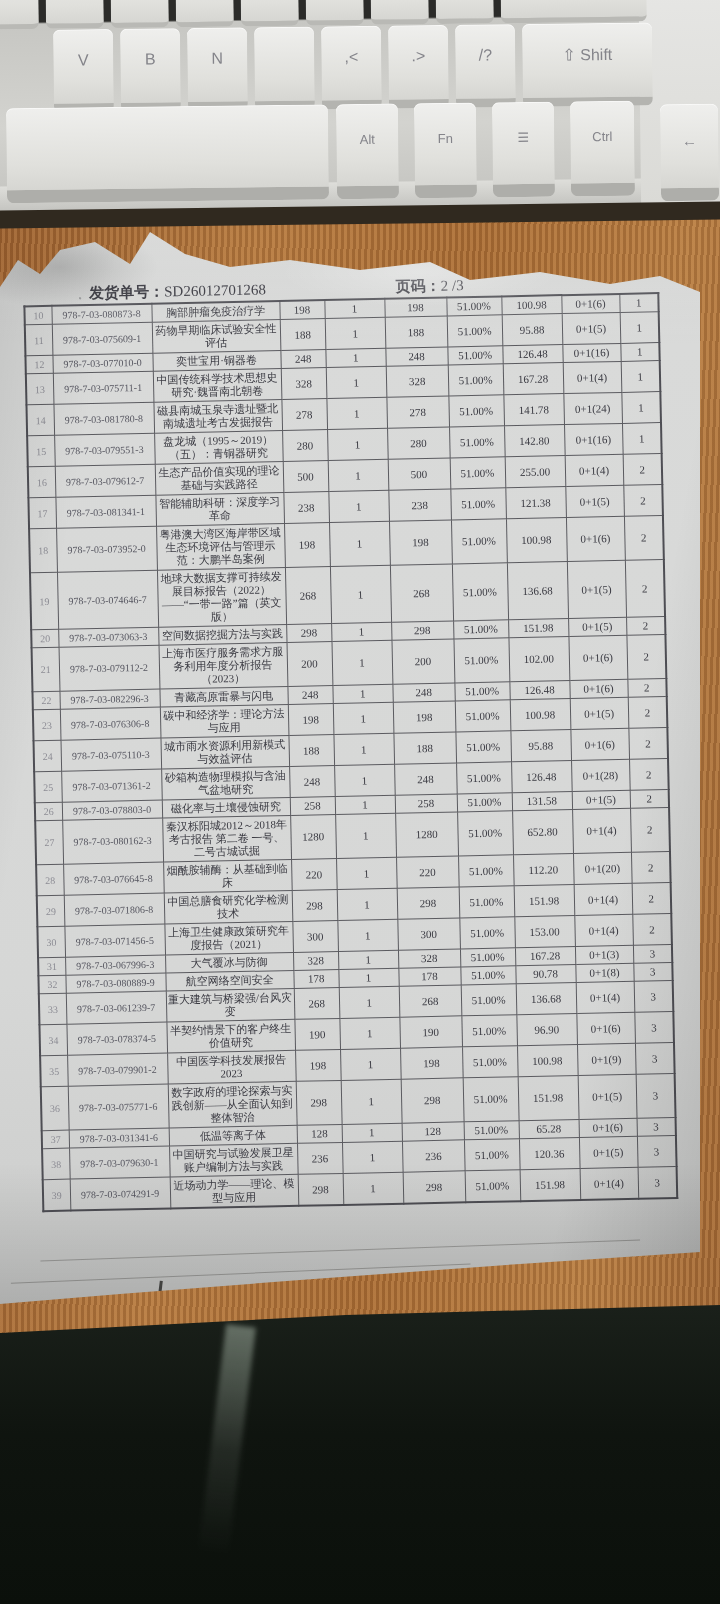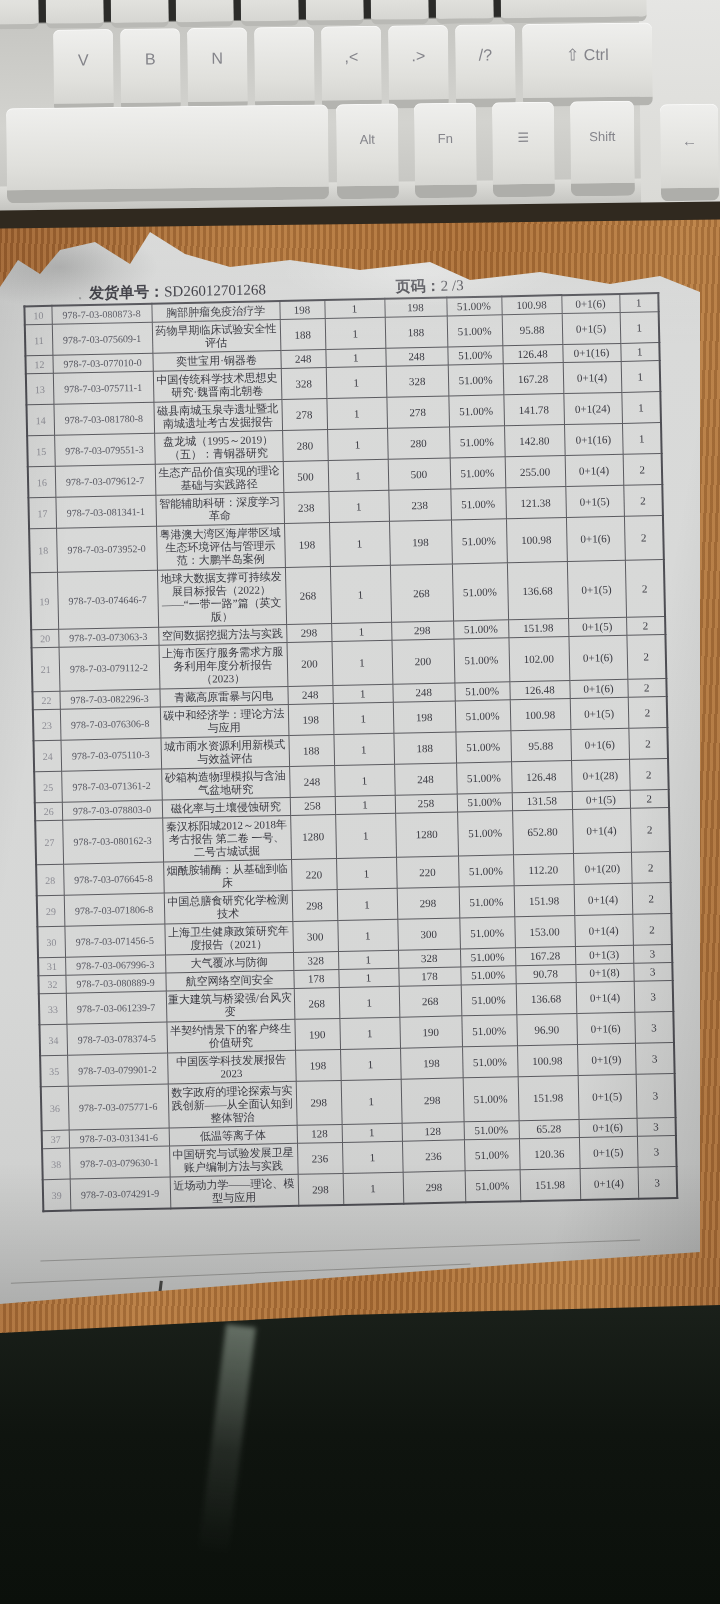--- a/index.html
+++ b/index.html
@@ -124,38 +124,38 @@
           <div class="key" style="left: 322px; top: 26px; width: 60px; height: 74px; font-size: 16px;">
             <span>,&lt;</span>
           </div>
           <div class="key" style="left: 389px; top: 26px; width: 60px; height: 74px; font-size: 16px;">
             <span>.&gt;</span>
           </div>
           <div class="key" style="left: 456px; top: 26px; width: 60px; height: 74px; font-size: 16px;">
             <span>/?</span>
           </div>
           <div class="key" style="left: 523px; top: 26px; width: 130px; height: 74px; font-size: 16px;">
-            <span>⇧ Ctrl</span>
+            <span>⇧ Shift</span>
           </div>
         </div>
         <div class="row-c">
           <div class="key" style="left: 6px; top: 104px; width: 322px; height: 82px; font-size: 13px;">
             <span></span>
           </div>
           <div class="key" style="left: 336px; top: 104px; width: 62px; height: 82px; font-size: 13px;">
             <span>Alt</span>
           </div>
           <div class="key" style="left: 414px; top: 104px; width: 62px; height: 82px; font-size: 13px;">
             <span>Fn</span>
           </div>
           <div class="key" style="left: 492px; top: 104px; width: 62px; height: 82px; font-size: 13px;">
             <span>☰</span>
           </div>
           <div class="key" style="left: 570px; top: 104px; width: 64px; height: 82px; font-size: 13px;">
-            <span>Shift</span>
+            <span>Ctrl</span>
           </div>
         </div>
         <div class="key key-arrow" style="left: 660px; top: 108px; width: 58px; height: 84px; font-size: 15px;">
           <span>←</span>
         </div>
       </div>
   </div>
 
   <div class="paper">
     <div class="doc-content">

